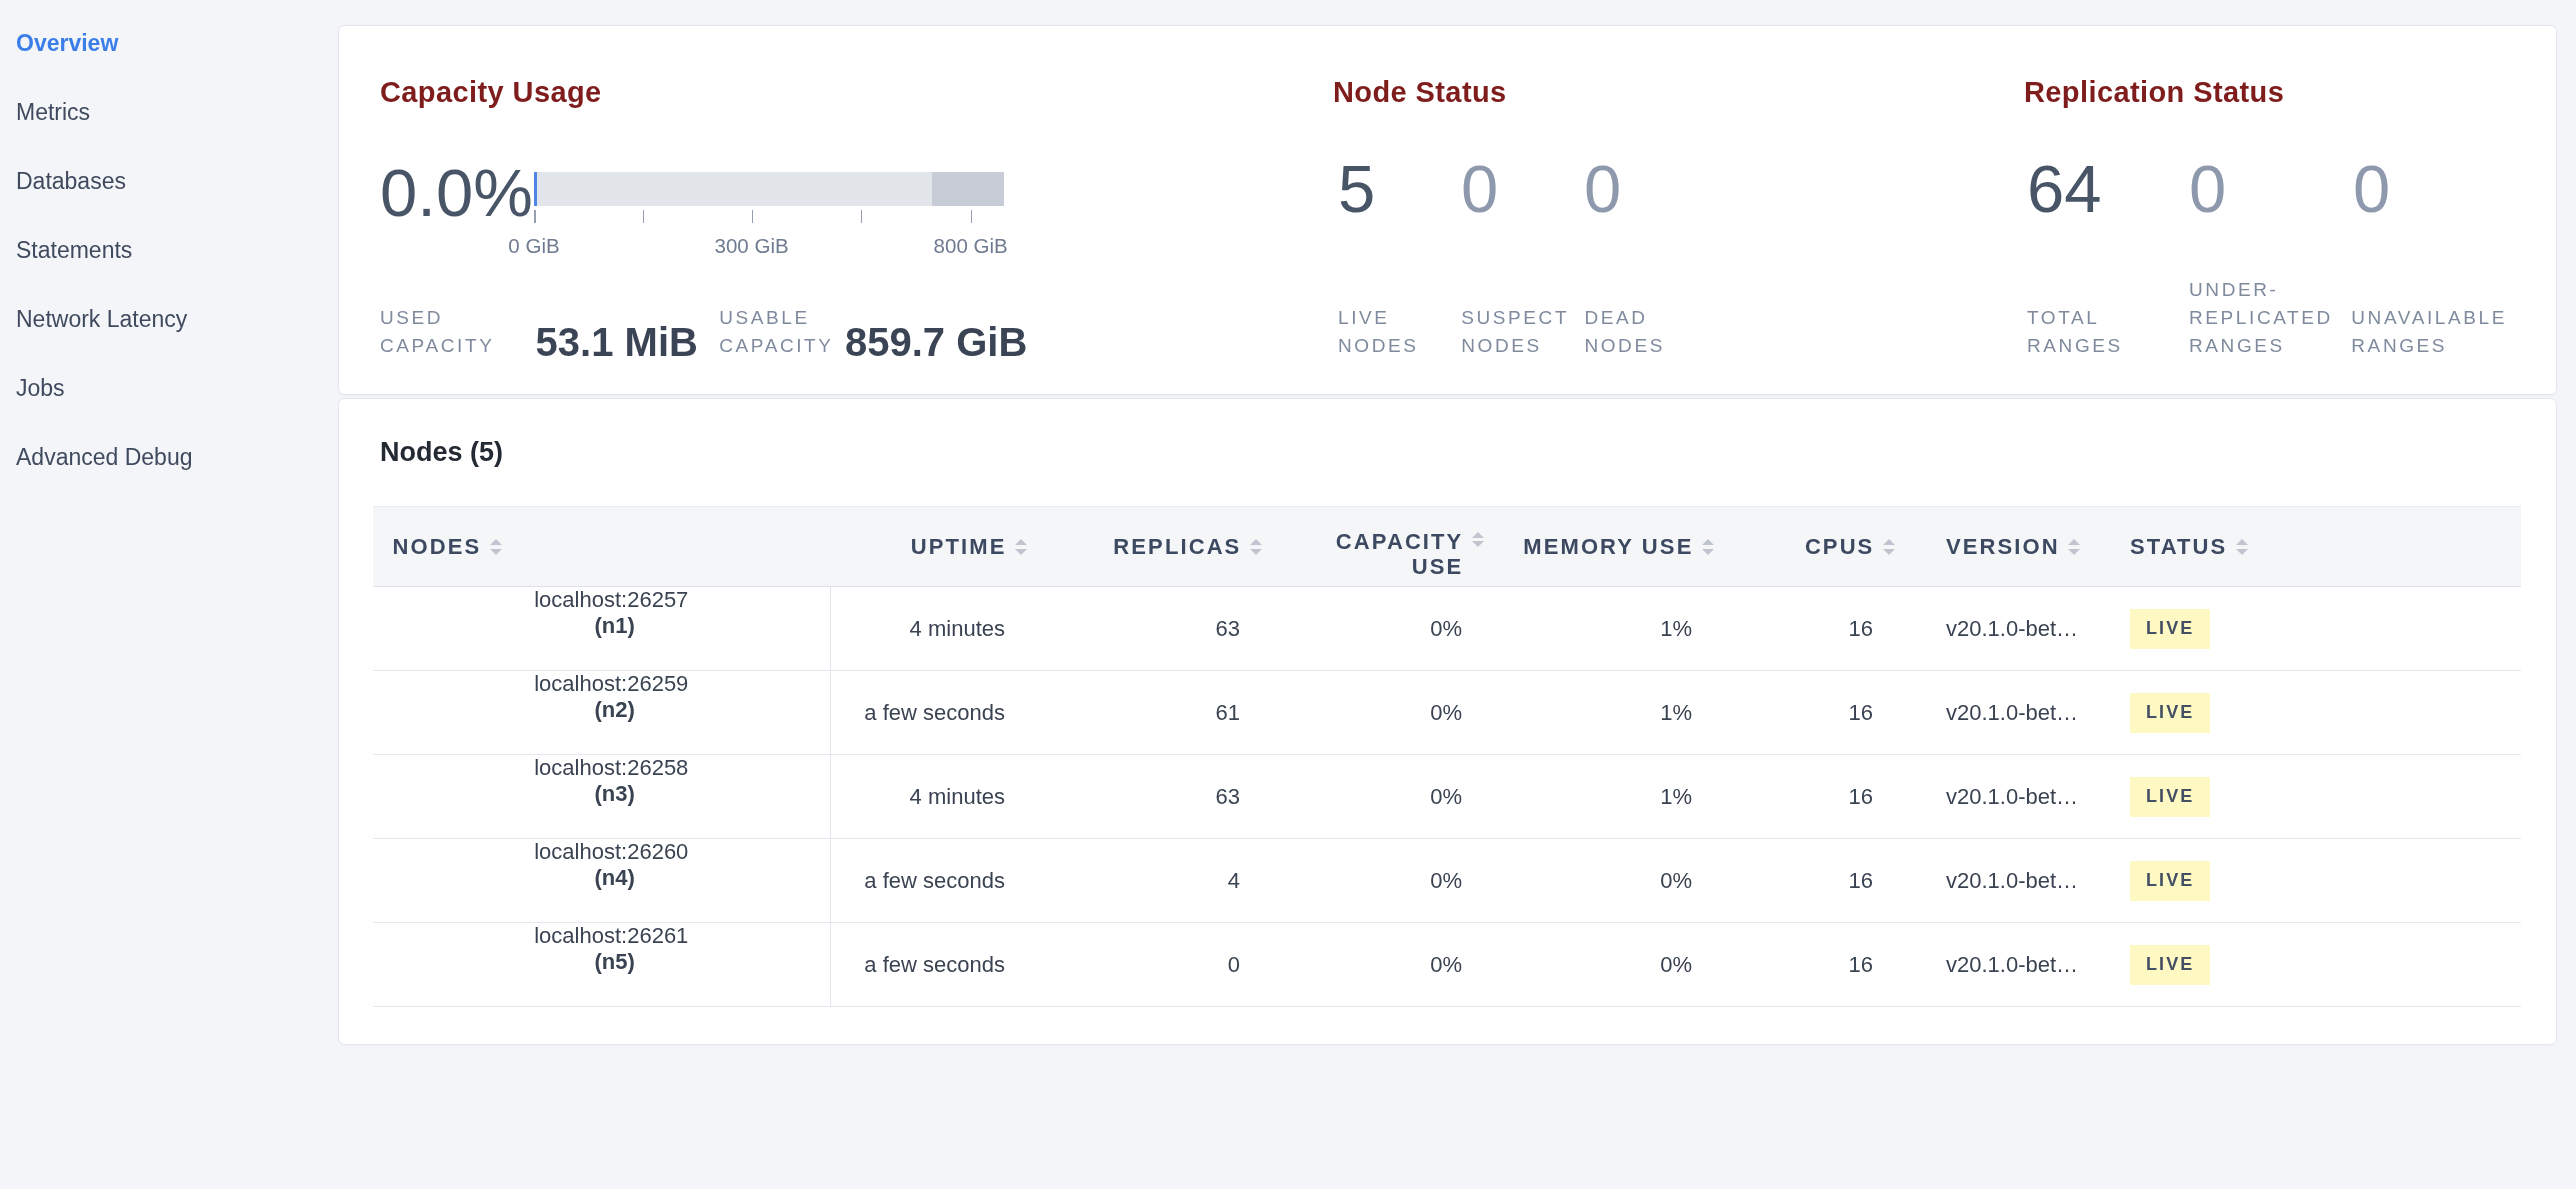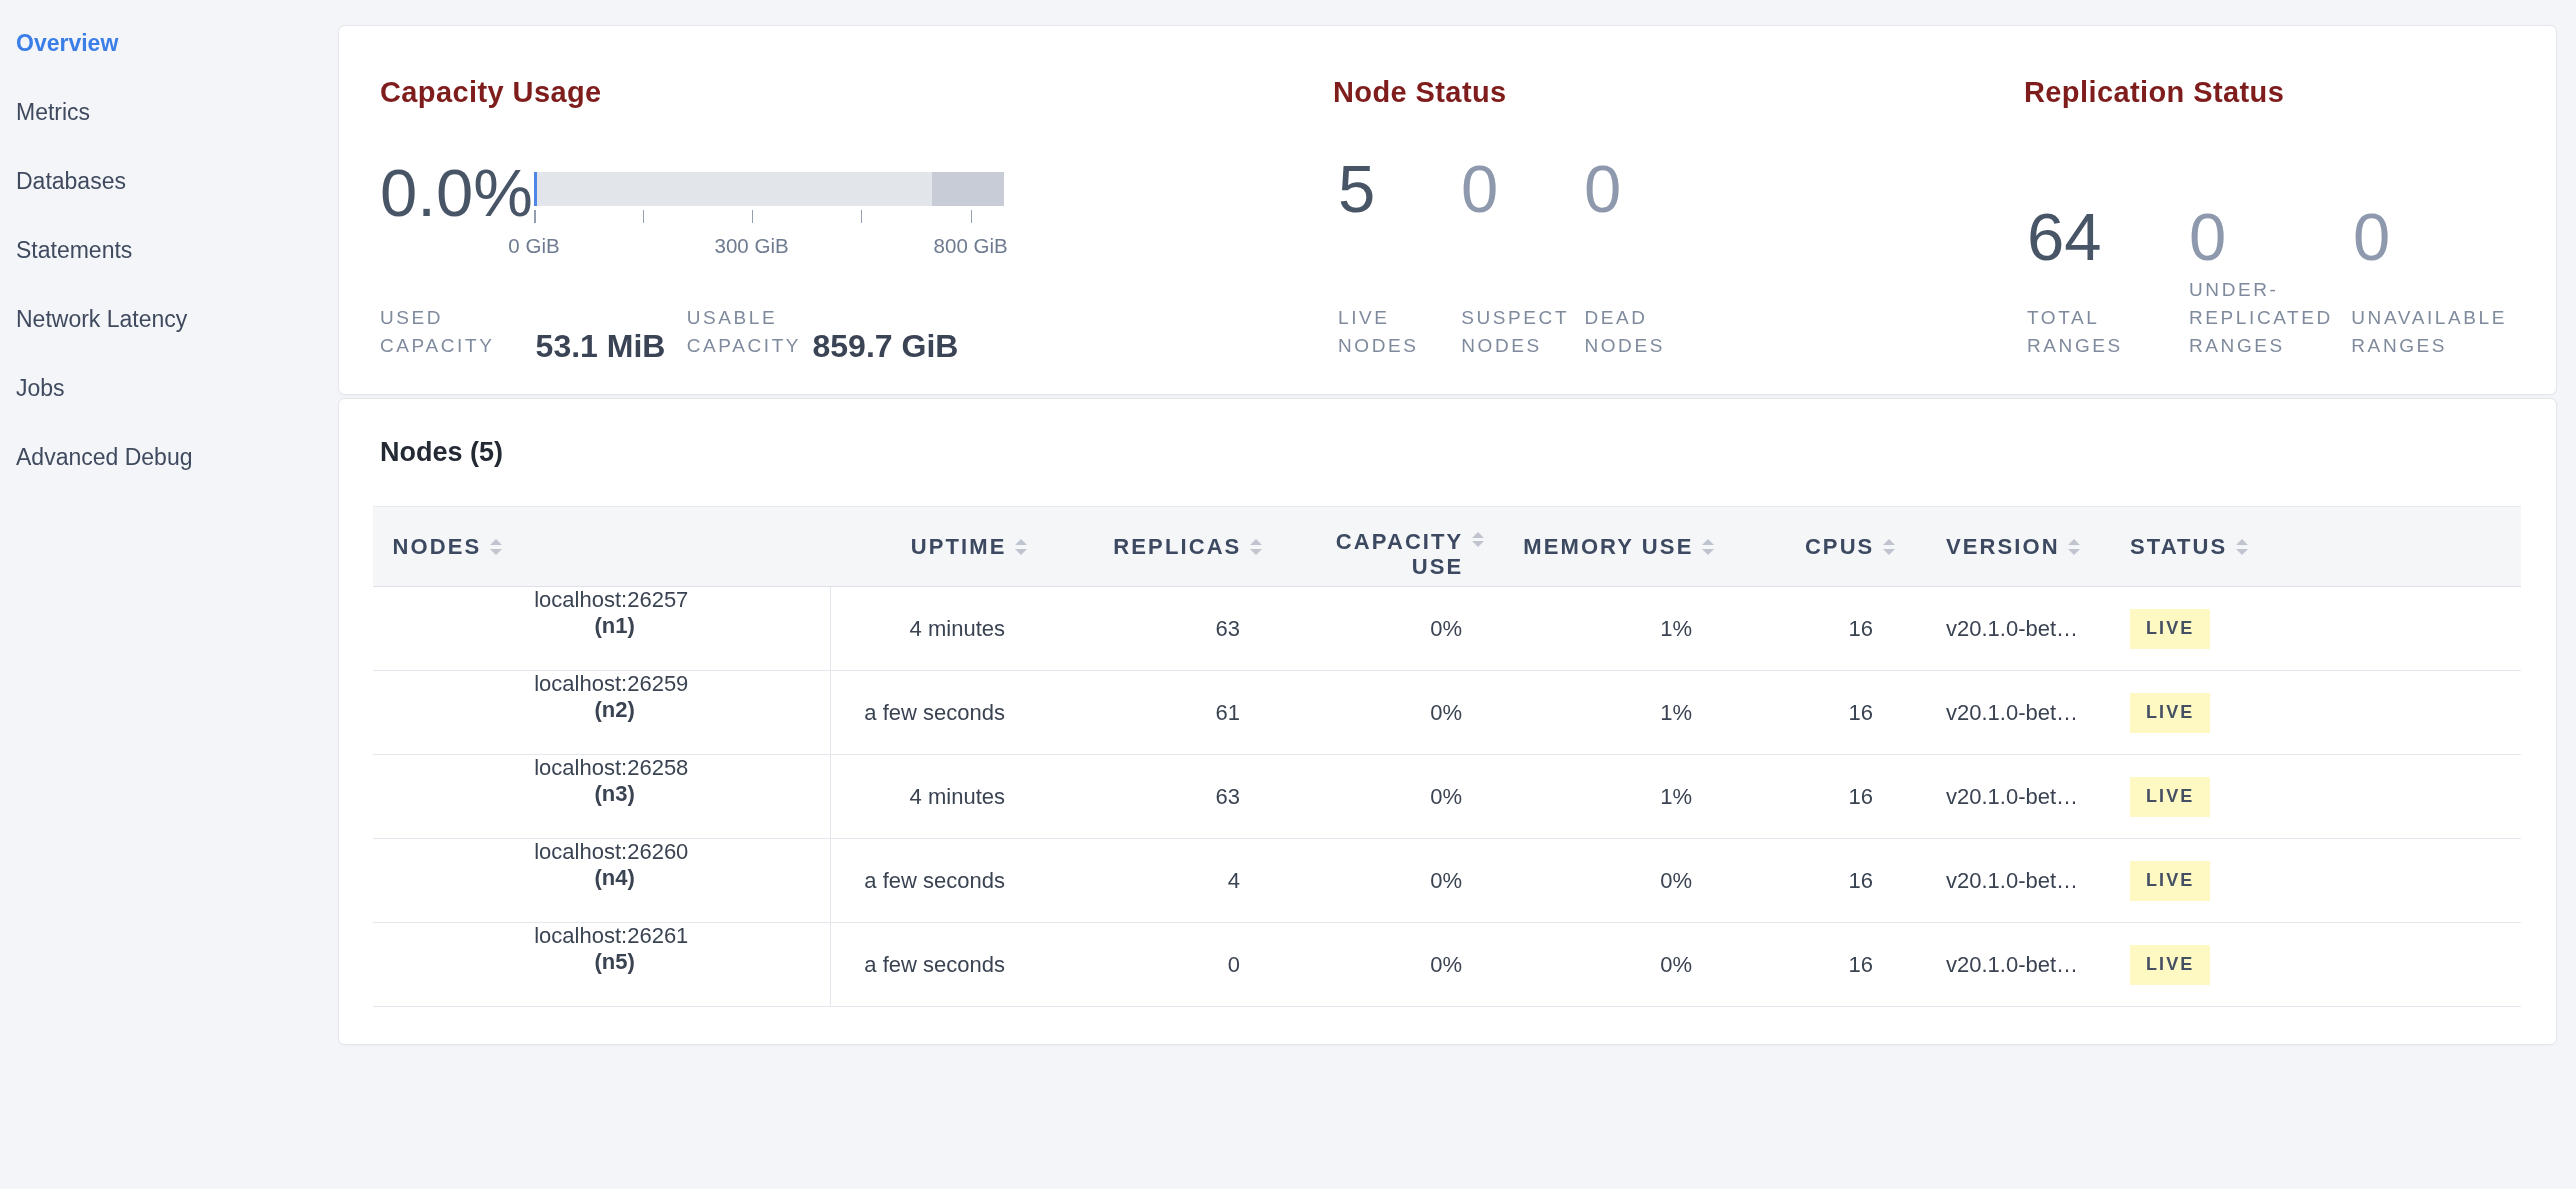--- a/index.html
+++ b/index.html
@@ -38,21 +38,21 @@
   }
   .big-num-row { position:absolute; top:128px; display:flex; }
   .big-num { font-size:67px; line-height:1.05; font-weight:400; color:#485567; }
   .big-num.muted { color:#8e99ad; }
 
   .bottom-row { position:absolute; top:245px; height:89px; display:flex; align-items:flex-end; }
   .stat-label {
     font-size:19px; line-height:28px; letter-spacing:2.6px;
     color:#7f8a9d; text-transform:uppercase;
   }
-  .stat-value { font-size:32px; font-weight:700; color:#3b4455; margin-bottom:-5.1px; white-space:nowrap; }
+  .stat-value { font-size:40px; font-weight:700; color:#3b4455; margin-bottom:-5.1px; white-space:nowrap; }
 
   
   .cap-percent { position:absolute; left:41px; top:132px; font-size:67px; line-height:1.05; color:#485567; }
   .cap-bar {
     position:absolute; left:195px; top:146px; width:470px; height:34px;
     background:#e2e5ea; overflow:hidden;
   }
   .cap-bar .dark-seg { position:absolute; right:0; top:0; height:100%; width:15.4%; background:#c7ccd6; }
   .cap-bar .used-marker { position:absolute; left:0; top:0; width:3.4px; height:100%; background:#4f86e6; }
   .cap-axis { position:absolute; left:195px; top:184px; width:470px; height:68px; }
@@ -163,21 +163,21 @@
         <div class="big-num muted" style="width:123px;">0</div>
         <div class="big-num muted" style="width:123px;">0</div>
       </div>
       <div class="bottom-row" style="left:999px;">
         <div class="stat-label" style="width:113px; margin-right:10.2px;">LIVE NODES</div>
         <div class="stat-label" style="width:113px; margin-right:10.2px;">SUSPECT NODES</div>
         <div class="stat-label" style="width:113px;">DEAD NODES</div>
       </div>
 
       <h2 class="section-title" style="left:1685px;">Replication Status</h2>
-      <div class="big-num-row" style="left:1688px;margin-top:48px;">
+      <div class="big-num-row" style="left:1688px;">
         <div class="big-num" style="width:162px;">64</div>
         <div class="big-num muted" style="width:164px;">0</div>
         <div class="big-num muted">0</div>
       </div>
       <div class="bottom-row" style="left:1688px;">
         <div class="stat-label" style="width:111px; margin-right:51px;">TOTAL RANGES</div>
         <div class="stat-label" style="width:158px; margin-right:4.3px;">UNDER-REPLICATED RANGES</div>
         <div class="stat-label" style="width:179px;">UNAVAILABLE RANGES</div>
       </div>
     </section>

